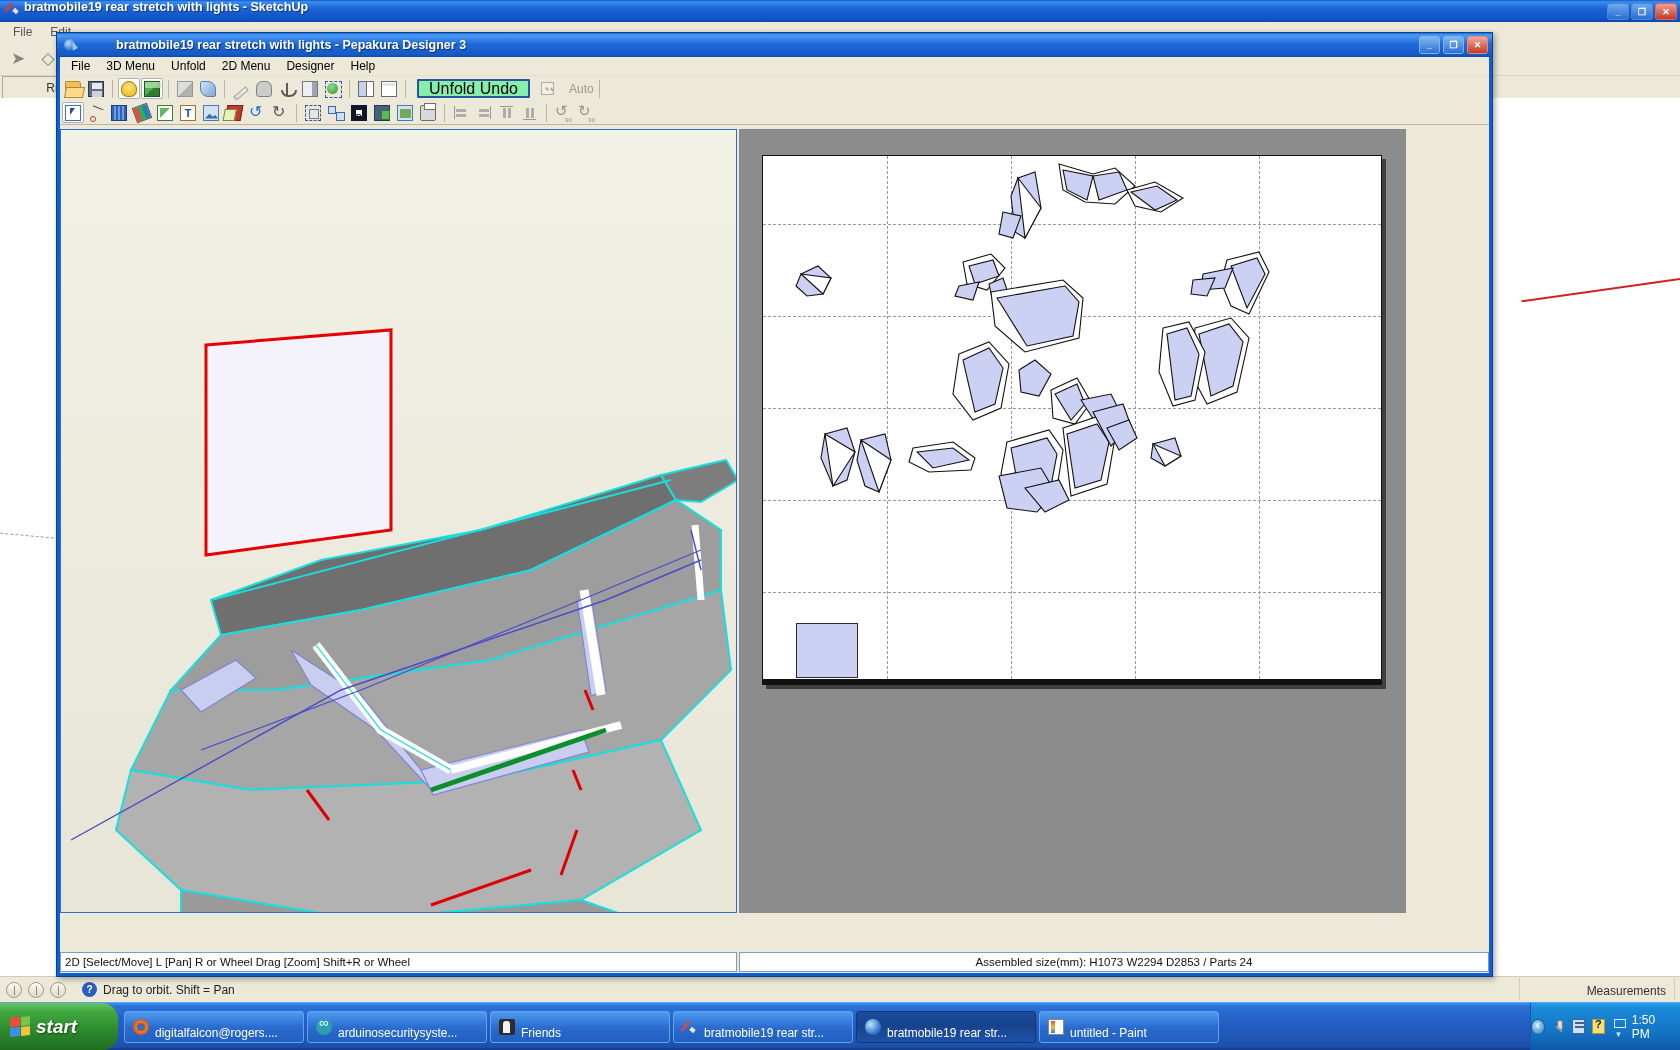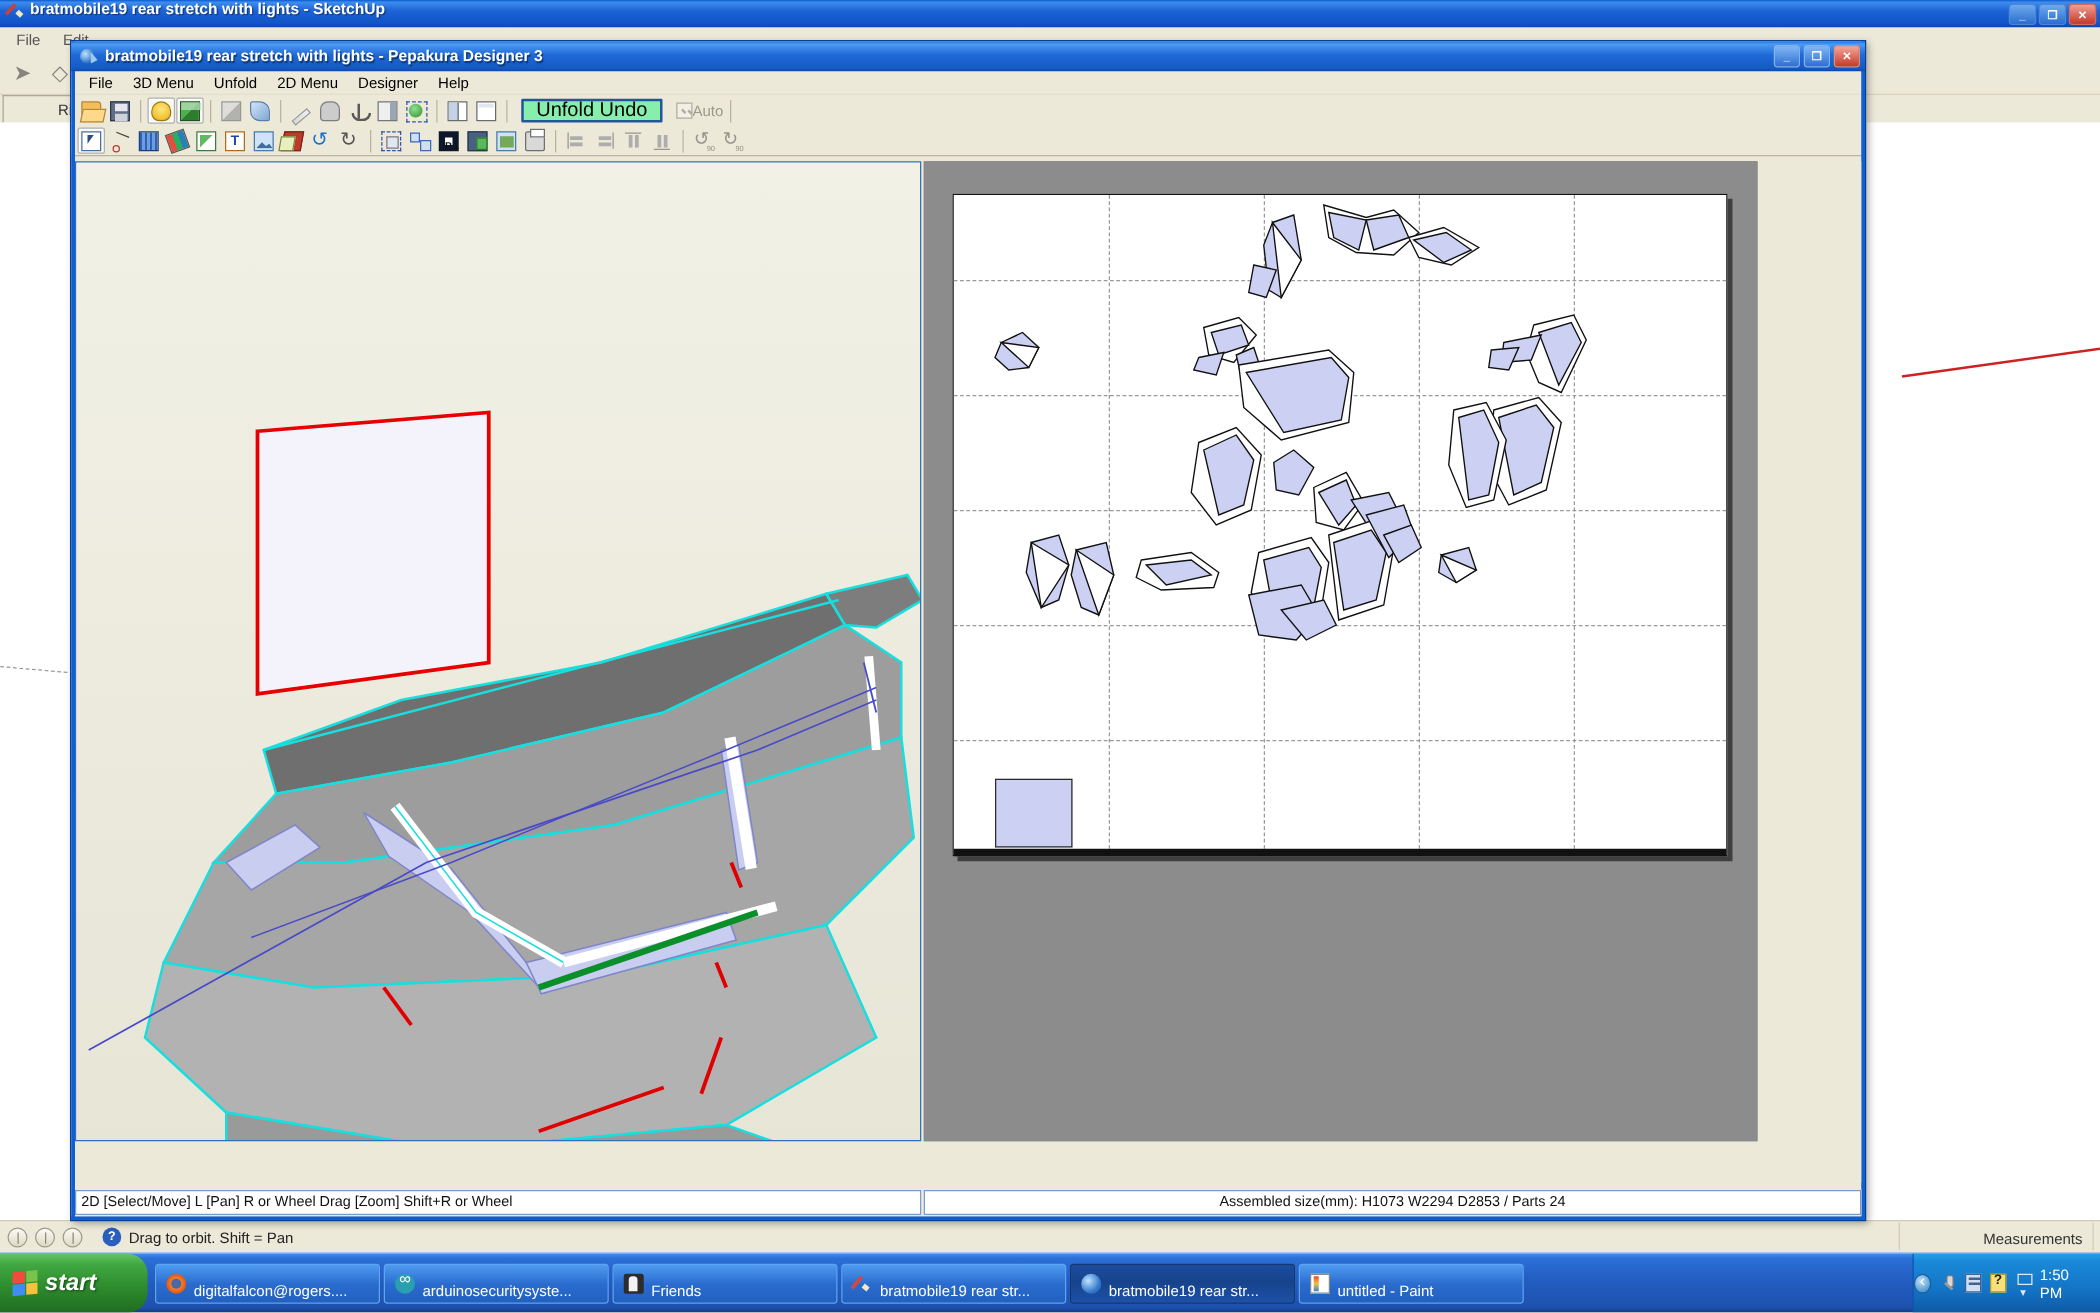--- a/index.html
+++ b/index.html
@@ -124,21 +124,21 @@
   }
   .pk-title-icon::before{
     content:""; position:absolute; left:1px; top:2px;width:12px;height:12px;
     background:radial-gradient(circle at 35% 35%, #bfe3ff, #2d74c9 65%, #17447e);
     border-radius:50%;
   }
   .pk-title-icon::after{
     content:""; position:absolute; left:7px; top:6px; width:8px; height:8px;
     background:#9ec9ee; transform:rotate(30deg); clip-path:polygon(0 0,100% 35%,60% 100%);
   }
-  .pk-title-text{ text-shadow:1px 1px 1px rgba(0,0,0,.5); }
+  .pk-title-text{ text-shadow:1px 1px 1px rgba(0,0,0,.5);margin-left:32px; }
   .pk-winbtns{ position:absolute; right:4px; top:3px; display:flex; gap:3px; }
   .pk-winbtn{
     width:21px;height:18px;border-radius:3px;border:1px solid #7fb3ef;
     background:linear-gradient(to bottom,#84b8f4,#2d6fd3);
     position:relative;
   }
   .pk-winbtn.close{ background:linear-gradient(to bottom,#f5a79a,#c33a28); border-color:#e08b7c;}
   .pk-winbtn i{
     position:absolute; left:0;right:0; top:4px; text-align:center;
     font-style:normal; color:#fff; font-size:9px; line-height:9px; font-weight:bold;
@@ -234,21 +234,21 @@
   .ico-rot90r::before{content:"↻";position:absolute;left:0;top:-3px;font-size:15px;color:#444;}
   .ico-rot90l::after,.ico-rot90r::after{content:"90";position:absolute;right:-1px;bottom:-2px;font-size:6px;color:#333;}
 
   .unfold-undo-btn{
     height:19px; padding:0 10px; margin-left:6px;
     border:2px solid #26559e; background:#86efac;
     display:flex; align-items:center; font-size:16px; color:#000;
     border-radius:1px;
   }
   .auto-check{
-    display:flex;align-items:center;gap:0;margin-left:10px;color:#9a9a8c;font-size:12px;
+    display:flex;align-items:center;gap:15px;margin-left:10px;color:#9a9a8c;font-size:12px;
   }
   .auto-box{
     width:13px;height:13px;border:1px solid #b0ac9b;background:#f2f0e6;position:relative;
   }
   .auto-box::after{
     content:"";position:absolute;left:3px;top:5px;width:4px;height:2px;background:#b0ac9b;
     transform:rotate(45deg); box-shadow:4px -3px 0 0 #b0ac9b;
   }
 
   

